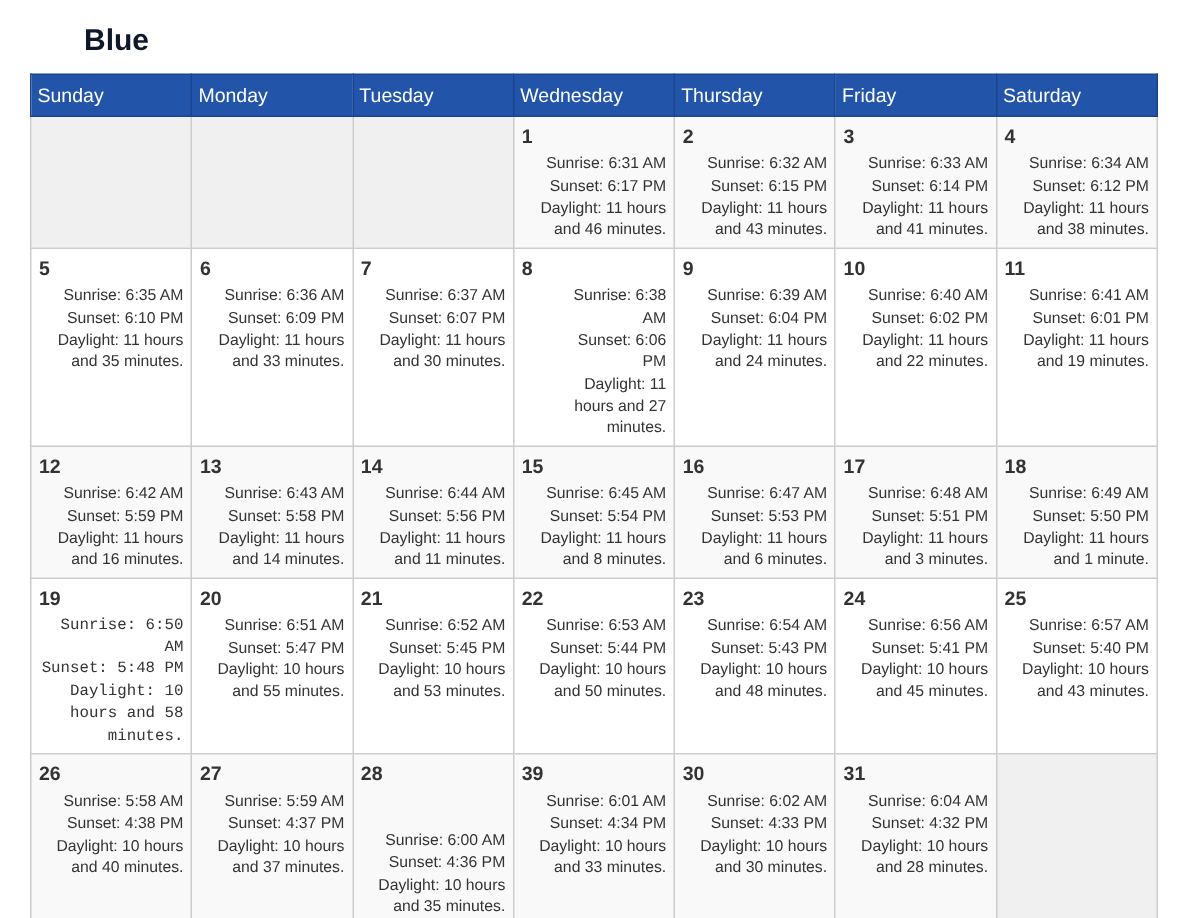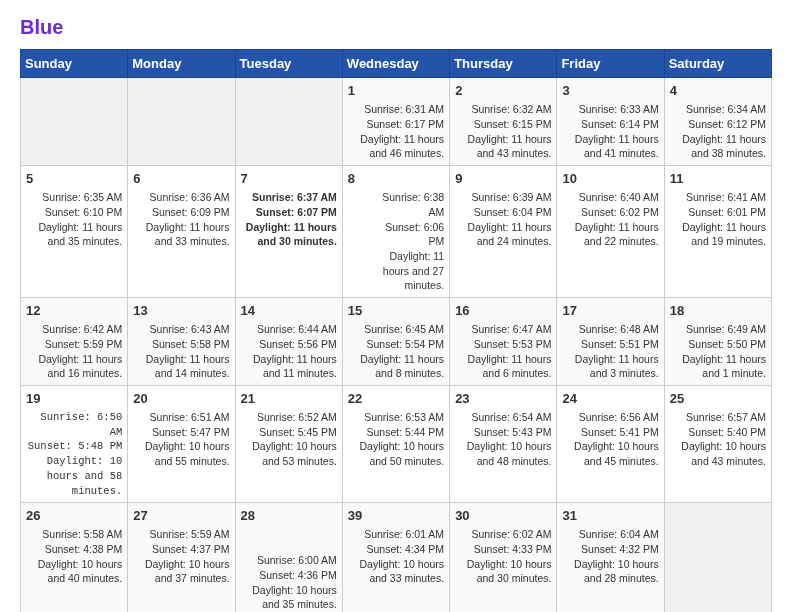--- a/index.html
+++ b/index.html
@@ -38,21 +38,21 @@
       border-collapse: collapse;
       border: 1px solid #ccc;
       font-size: 11px;
     }
     .calendar thead th {
       background: #2255aa;
       color: #fff;
       padding: 6px 4px;
       text-align: left;
       font-size: 13px;
-      font-weight: bold;
+      font-weight: normal;
       border: 1px solid #1a4490;
     }
     .calendar tbody td {
       vertical-align: top;
       padding: 4px 5px;
       border: 1px solid #ccc;
       width: 107px;
       min-height: 80px;
       background: #fff;
       color: #333;
@@ -74,21 +74,21 @@
       font-size: 10.5px;
       color: #333;
       text-align: right;
     }
   </style>
 </head>
 <body>
 
 <div class="header-area">
   <div class="logo">
-    <span style="font-size:20px;font-weight:bold;color:#6d28d9;margin-top:-4px;">Blue</span>
+    <span style="font-size:20px;font-weight:bold;color:#0f172a;margin-top:-4px;margin-left:36px;">Blue</span>
   </div>
   <div class="title-area">
     <div class="month-title"></div>
     <div class="subtitle"></div>
   </div>
 </div>
 
 <table class="calendar">
   <thead>
     <tr id="weekday-header">
@@ -139,21 +139,21 @@
 Daylight: 11 hours and 35 minutes.</div>
         </td>
         <td>
           <span class="day-num">6</span>
           <div class="day-info" style="white-space: pre-line;">Sunrise: 6:36 AM
 Sunset: 6:09 PM
 Daylight: 11 hours and 33 minutes.</div>
         </td>
         <td>
           <span class="day-num">7</span>
-          <div class="day-info" style="white-space: pre-line; font-weight: bold;">Sunrise: 6:37 AM
+          <div class="day-info" style="white-space: pre-line;">Sunrise: 6:37 AM
 Sunset: 6:07 PM
 Daylight: 11 hours and 30 minutes.</div>
         </td>
         <td>
           <span class="day-num">8</span>
           <div class="day-info" style="white-space: pre-line; margin-left: 24px;">Sunrise: 6:38 AM
 Sunset: 6:06 PM
 Daylight: 11 hours and 27 minutes.</div>
         </td>
         <td>

